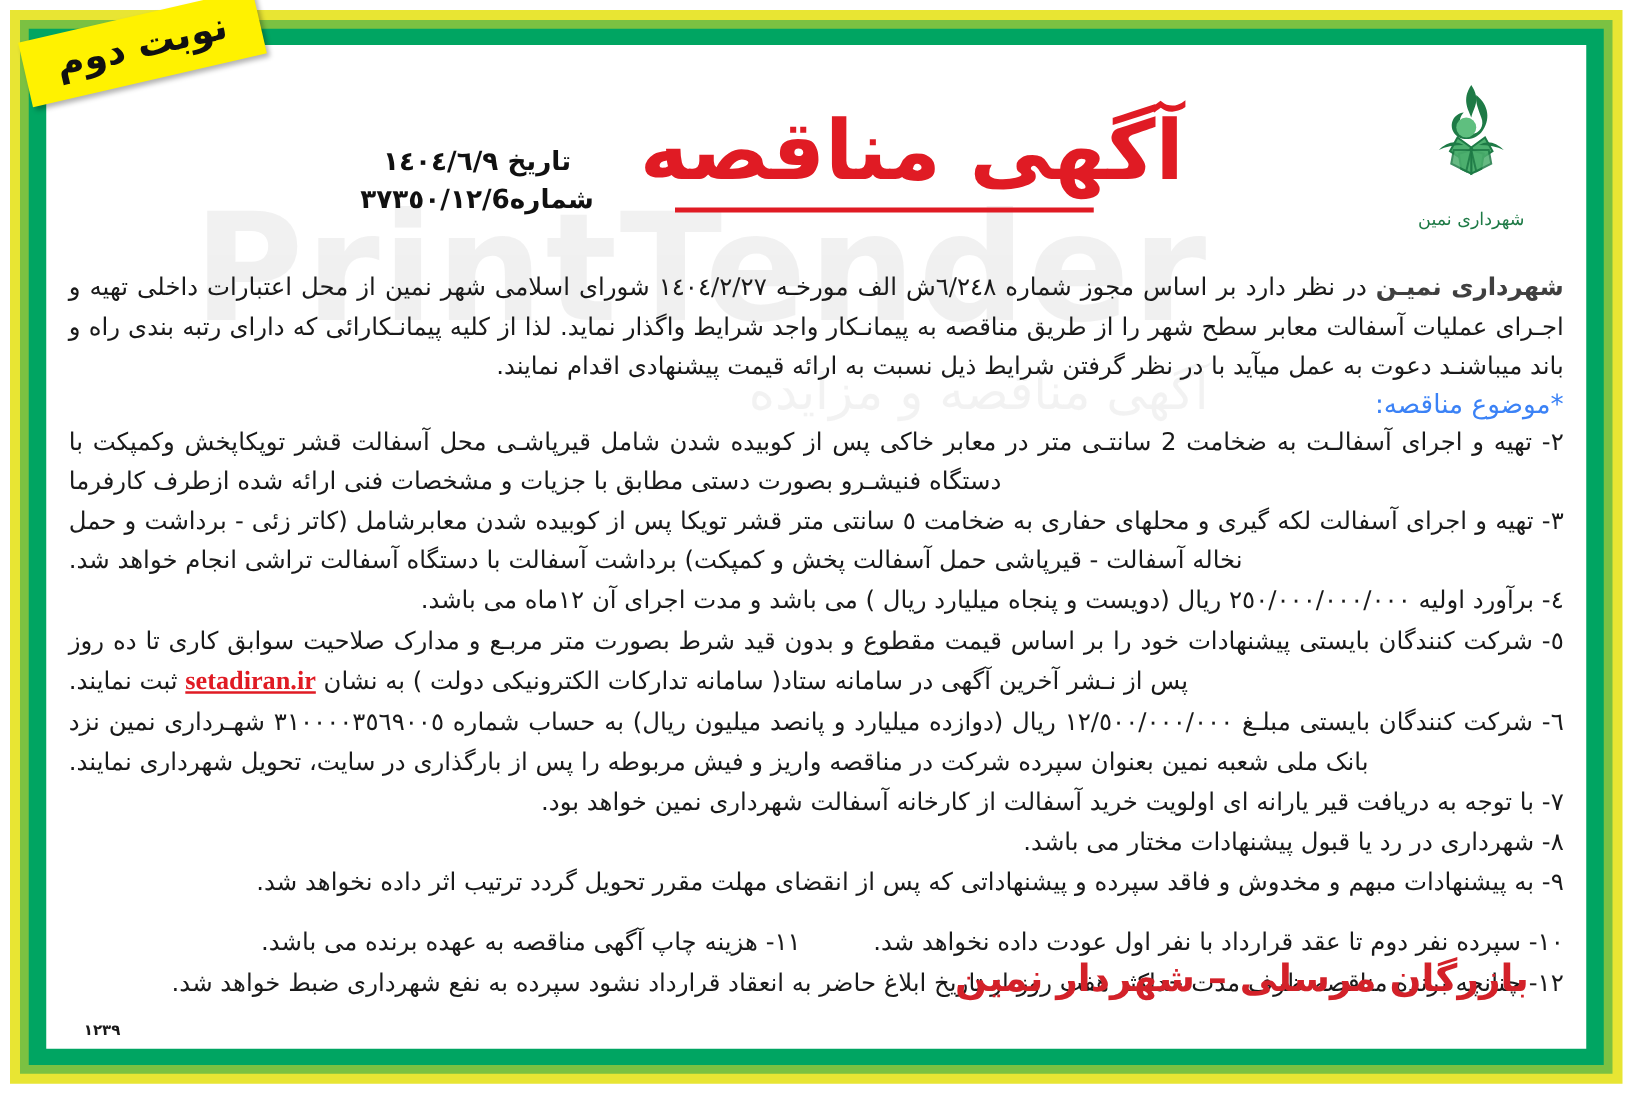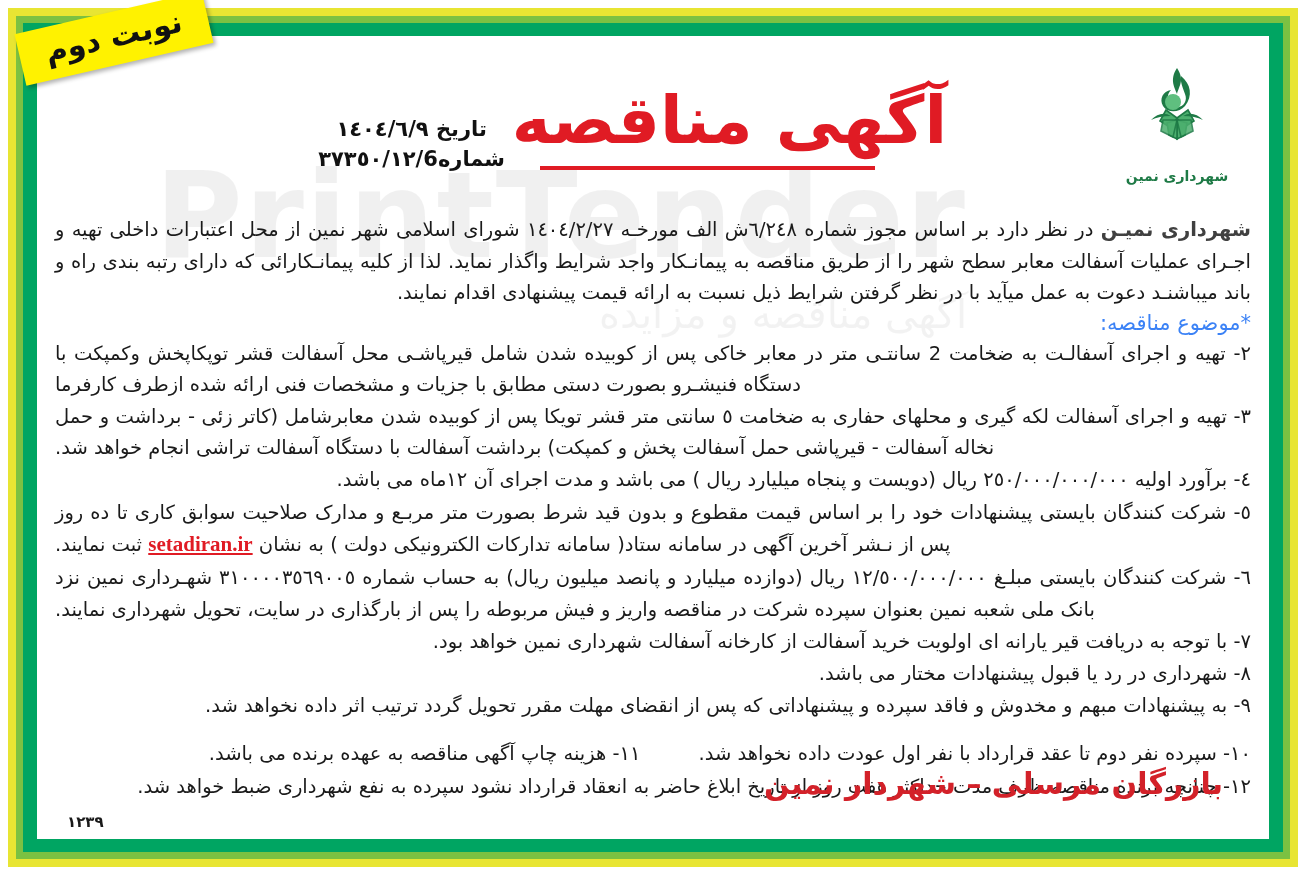--- a/index.html
+++ b/index.html
@@ -89,21 +89,21 @@
     font-weight: bold;
     padding: 7px 26px 11px 26px;
     box-shadow: 2px 3px 4px rgba(0,0,0,0.30);
     direction: rtl;
     white-space: nowrap;
     z-index: 6;
   }
 
   .meta {
     position: absolute;
-    right: 764px;
+    right: 794px;
     top: 78px;
     text-align: center;
     direction: rtl;
     font-size: 21px;
     font-weight: bold;
     color: #111111;
     line-height: 1.45;
     white-space: nowrap;
   }
 
@@ -134,21 +134,21 @@
     position: absolute;
     right: 22px;
     top: 26px;
     width: 140px;
     text-align: center;
     direction: rtl;
   }
   .logo svg { display: block; margin: 0 auto; }
   .logo .lbl {
     font-size: 14px;
-    font-weight: bold;
+    font-weight: normal;
     color: #1e7a46;
     margin-top: 2px;
     white-space: nowrap;
   }
 
   
   .body-wrap {
     position: absolute;
     right: 18px;
     left: 18px;
@@ -221,21 +221,21 @@
     color: #d32129;
     direction: rtl;
     white-space: nowrap;
     z-index: 5;
   }
 
   .corner-num {
     position: absolute;
     left: 30px;
     bottom: 8px;
-    font-size: 15px;
+    font-size: 12px;
     font-weight: bold;
     color: #1a1a1a;
     direction: rtl;
     z-index: 5;
   }
 </style>
 </head>
 <body>
 
 <div id="page">

